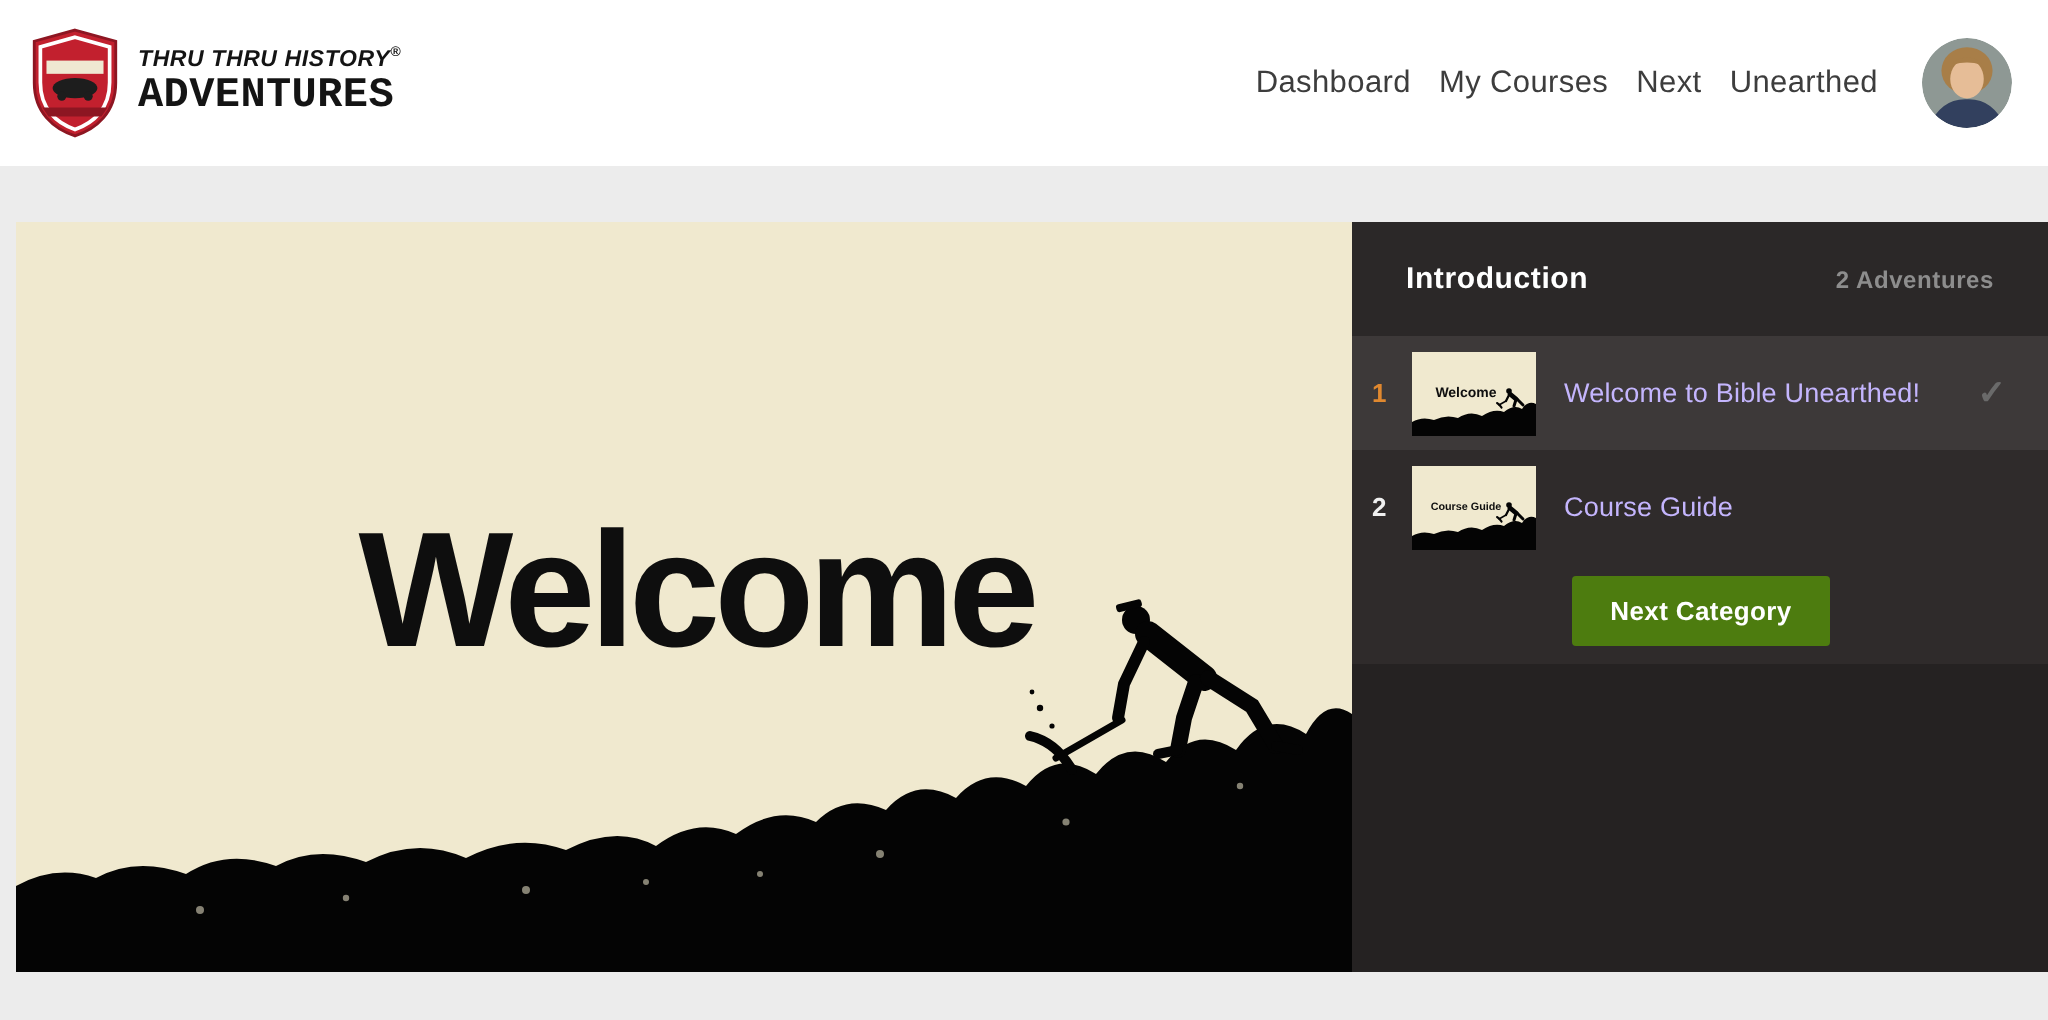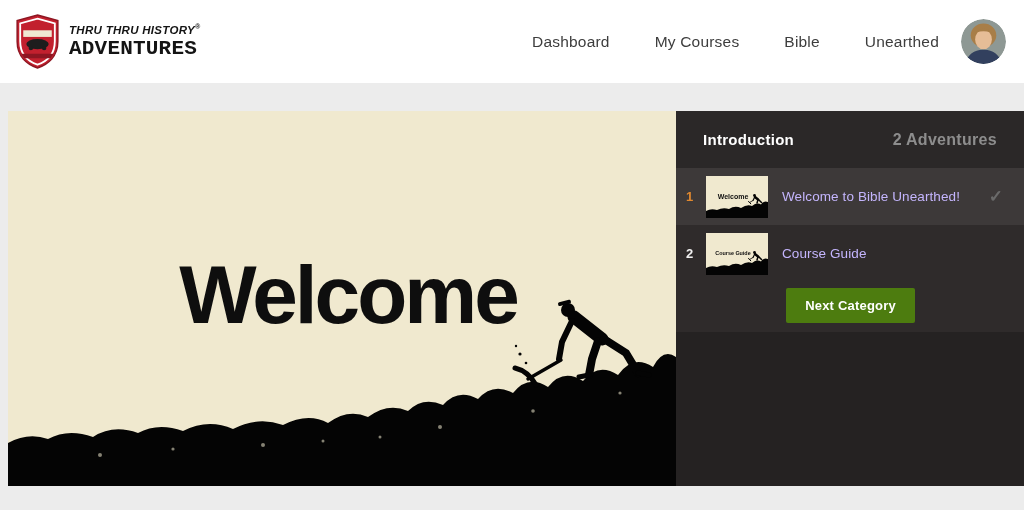--- a/index.html
+++ b/index.html
@@ -34,21 +34,21 @@
     font-size: 21px;
     letter-spacing: 0.2px;
     margin-top: 1px;
     white-space: nowrap;
     font-family: Liberation Mono, monospace;
   }
   .main-nav {
     margin-left: auto;
     display: flex;
     align-items: center;
-    gap: 45px;
+    gap: 14px;
   }
   .nav-link {
     font-size: 15.5px;
     color: #3d3d3d;
     text-decoration: none;
     letter-spacing: 0.2px;
     cursor: pointer;
   }
   .avatar-wrap {
     width: 45px; height: 45px;
@@ -76,21 +76,21 @@
   .sidebar { width: 349px; flex: none; }
   .cat-header {
     height: 57px;
     background: #2b2828;
     display: flex;
     align-items: center;
     justify-content: space-between;
     padding: 0 28px 0 27px;
   }
   .cat-title { color: #ffffff; font-size: 15px; font-weight: bold; letter-spacing: 0.3px; }
-  .cat-count { color: #8d8d8d; font-size: 16px; font-weight: bold; letter-spacing: 0.3px; }
+  .cat-count { color: #8d8d8d; font-size: 12px; font-weight: bold; letter-spacing: 0.3px; }
 
   .adventure-row {
     height: 57px;
     display: flex;
     align-items: center;
     padding: 0 12px 0 10px;
     background: #2f2b2b;
     cursor: pointer;
   }
   .adventure-row.active { background: #3d3939; }
@@ -142,21 +142,21 @@
       </span>
       <div class="logo-text">
         <div class="logo-tagline"><span>THRU THRU HISTORY</span><sup>®</sup></div>
         <div class="logo-name">ADVENTURES</div>
       </div>
     </div>
 
     <nav class="main-nav">
       <a class="nav-link">Dashboard</a>
       <a class="nav-link">My Courses</a>
-      <a class="nav-link">Bible</a>
+      <a class="nav-link">Next</a>
       <a class="nav-link">Unearthed</a>
     </nav>
 
     <div class="avatar-wrap">
       <svg width="45" height="45" viewBox="0 0 44 44">
         <defs>
             <clipPath id="avclip">
               <circle cx="22" cy="22" r="22"></circle>
             </clipPath>
           </defs>

